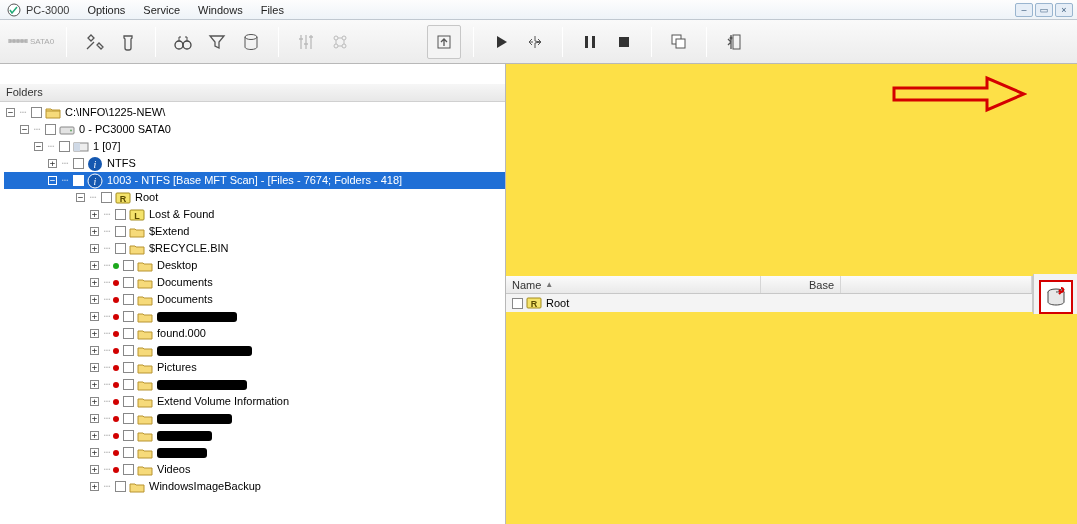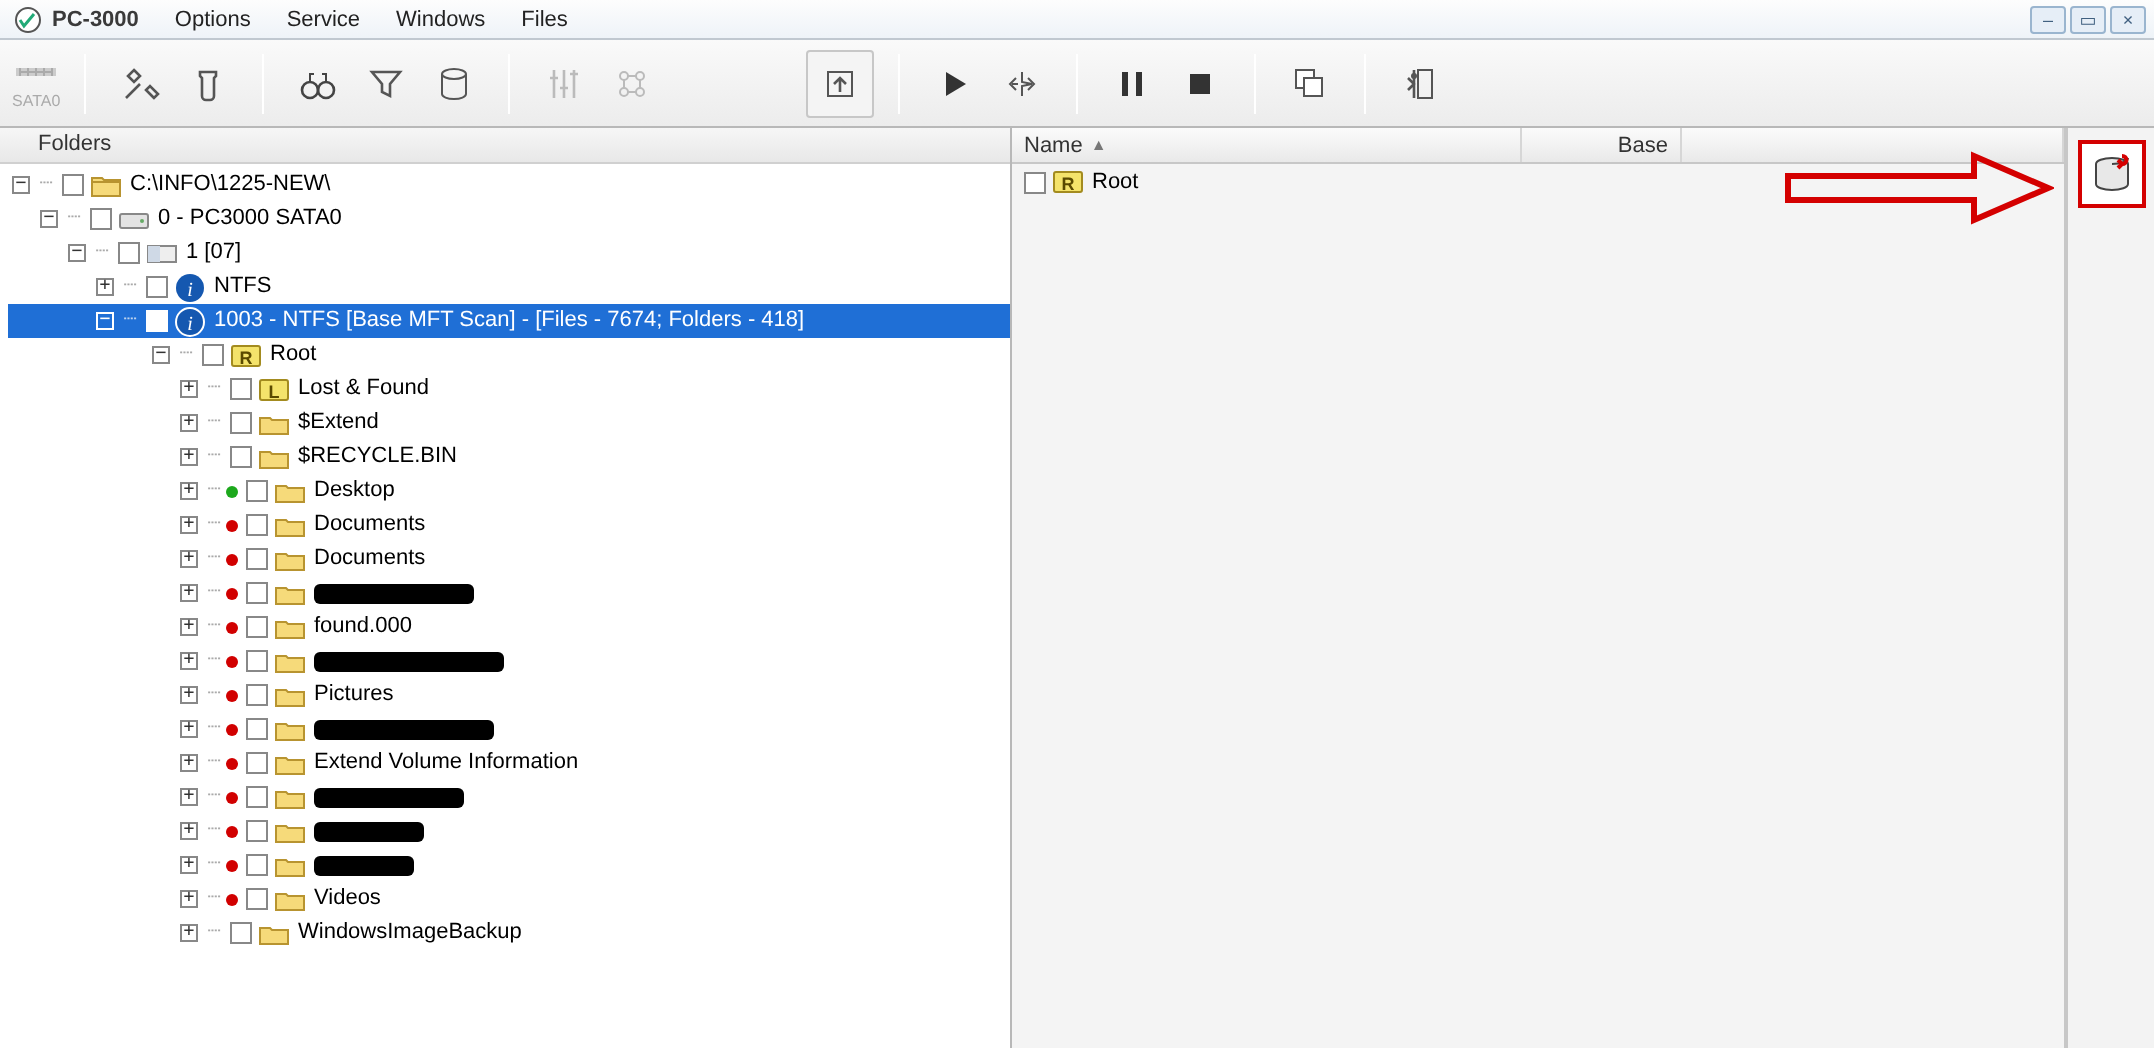--- a/index.html
+++ b/index.html
@@ -18,21 +18,21 @@
     align-items: center;
     height: 20px;
     background: linear-gradient(#fdfdfd, #eef3f8);
     border-bottom: 1px solid #c0c8d0;
     padding: 0 2px;
   }
   .titlebar .app-icon {
     width: 16px; height: 16px; margin: 0 4px;
     display:flex;align-items:center;justify-content:center;
   }
-  .titlebar .title { color: #3a3a3a; font-size: 11px; font-weight: bold; }
+  .titlebar .title { color: #3a3a3a; font-size: 11px; }
   .menu { display: flex; gap: 2px; margin-left: 10px; }
   .menu-item { padding: 2px 8px; color: #222; cursor: default; }
   .win-controls { margin-left: auto; display: flex; gap: 2px; padding-right: 2px; }
   .win-btn {
     width: 18px; height: 14px;
     border: 1px solid #9ab5cf;
     background: #e6eef7;
     display: flex; align-items: center; justify-content: center;
     font-size: 9px; color: #406080;
     border-radius: 2px;
@@ -71,23 +71,24 @@
   .left-panel {
     width: 506px;
     border-right: 1px solid #b8b8b8;
     background: #fff;
     display: flex; flex-direction: column;
   }
   .panel-hdr {
     height: 18px;
     background: linear-gradient(#f6f6f6,#e8e8e8);
     border-bottom: 1px solid #d0d0d0;
-    padding: 2px 19px;
+    padding: 2px 6px;
     font-size: 11px;
     color: #333;
+    margin-top: 20px;
   }
   .tree {
     flex: 1 1 auto;
     overflow: auto;
     padding: 2px 0 6px 4px;
     white-space: nowrap;
   }
   .tree-row {
     display: flex; align-items: center;
     height: 17px;
@@ -123,20 +124,21 @@
   .dot-red { background:#d10000; }
   .dot-green { background:#1ca81c; }
   .redacted {
     display:inline-block; height:10px; background:#000; border-radius:3px;
   }
   
   .right-panel {
     flex: 1 1 auto;
     background: #fde047;
     display:flex;
+    align-items:center;
   }
   .list-area { flex:1 1 auto; background:#f4f4f4; border-right:1px solid #c7c7c7; }
   .list-header {
     display:flex;
     background: linear-gradient(#fbfbfb,#e9e9e9);
     border-bottom: 1px solid #c7c7c7;
     height: 18px;
   }
   .col {
     border-right: 1px solid #d6d6d6;
@@ -192,21 +194,21 @@
   </div>
   <div class="win-controls">
     <div class="win-btn">–</div>
     <div class="win-btn">▭</div>
     <div class="win-btn">×</div>
   </div>
 </div>
 
 <div class="toolbar">
   <div class="tool-group">
-    <div style="display:flex;flex-direction:column;align-items:center;">
+    <div style="display:flex;flex-direction:row;align-items:center;">
       <svg width="24" height="18" viewBox="0 0 24 18">
           <rect x="2" y="6" width="20" height="4" fill="#ccc"></rect>
           <path d="M4 8h16M4 6v4M8 6v4M12 6v4M16 6v4M20 6v4" stroke="#aaa"></path>
         </svg>
       <span class="sata-label">SATA0</span>
     </div>
   </div>
   <div class="tool-sep"></div>
   <div class="tool-group">
     <div class="tool-btn">

